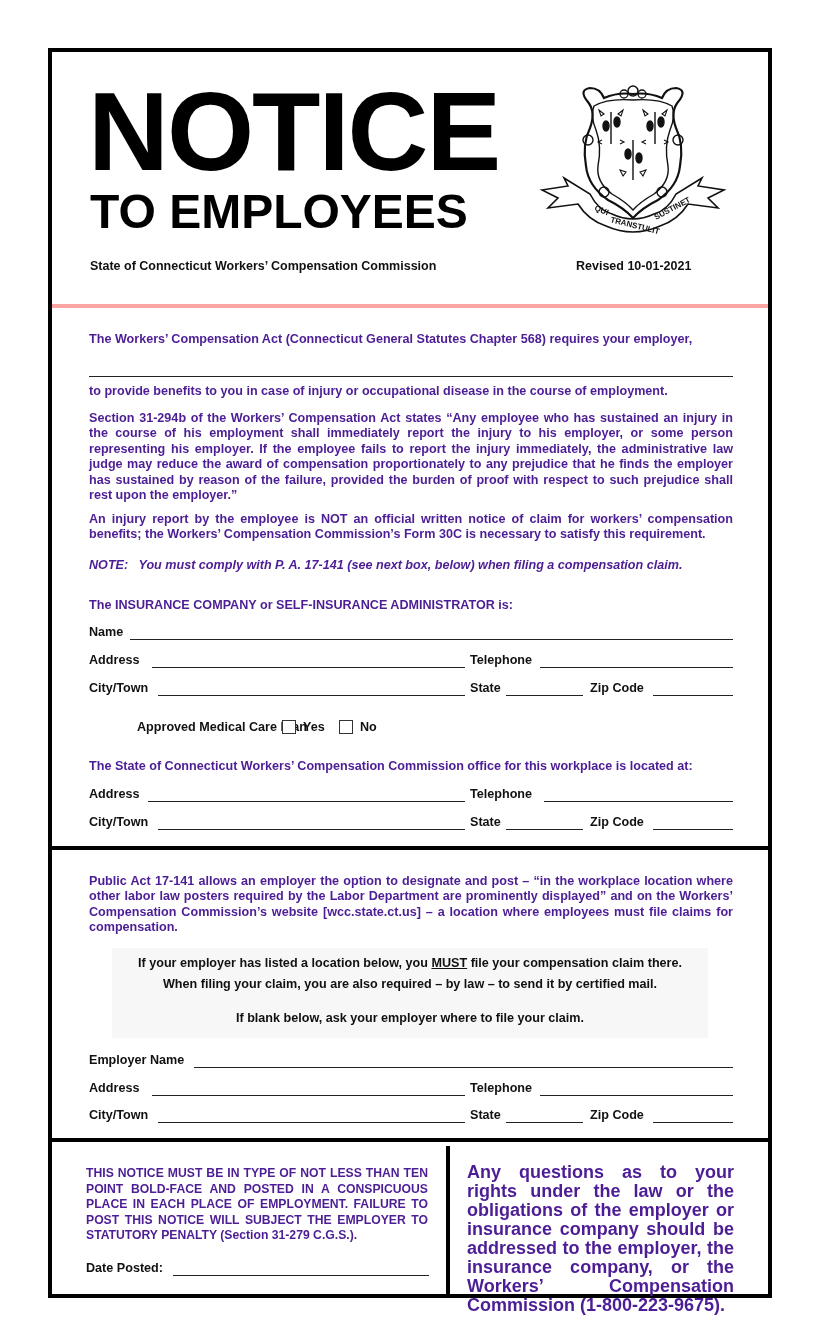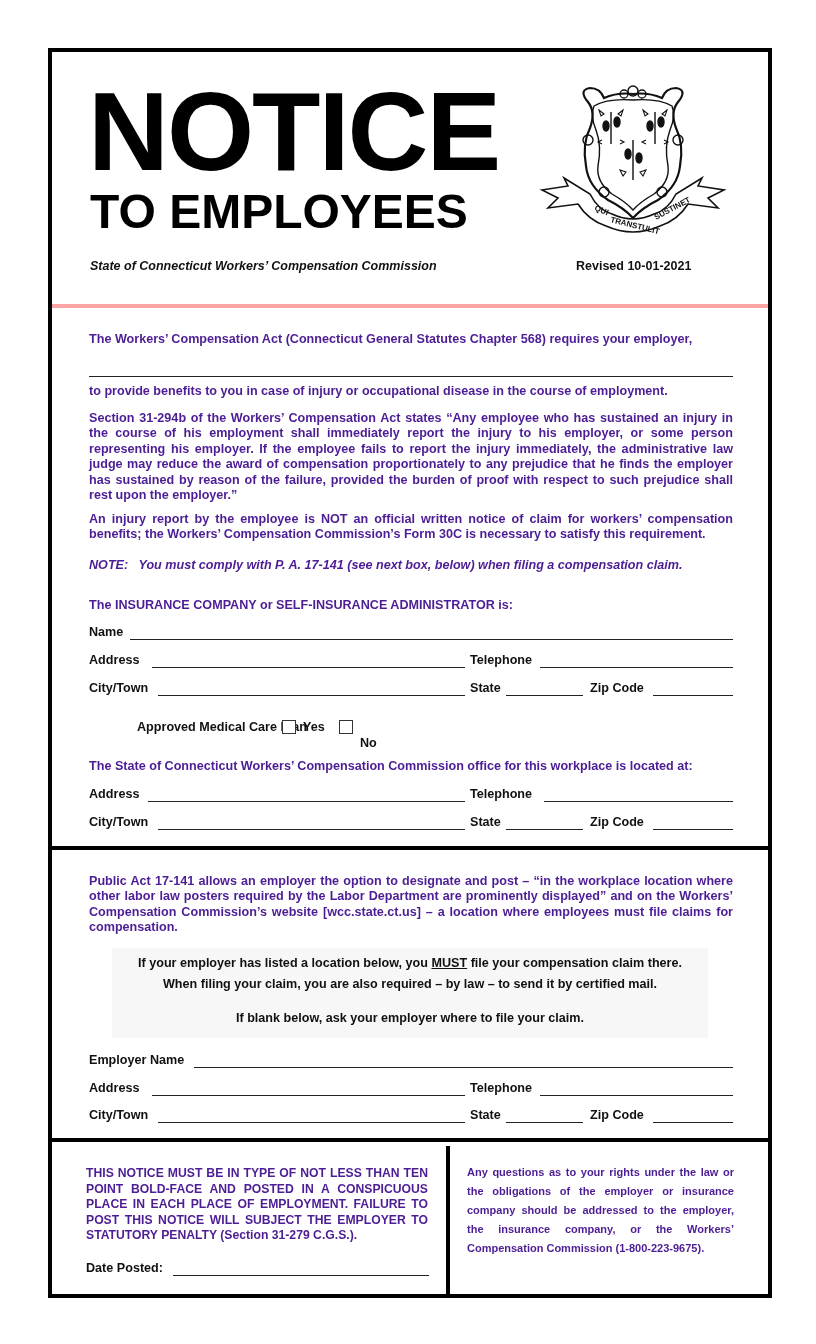--- a/index.html
+++ b/index.html
@@ -18,21 +18,21 @@
     position: absolute; left: 36px; top: 24px;
     font-family: "Liberation Sans", sans-serif; font-weight: bold;
     font-size: 112px; line-height: 1; letter-spacing: -2px; color: #000;
   }
   .title-emp {
     position: absolute; left: 38px; top: 136px;
     font-weight: bold; font-size: 48px; line-height: 1; color: #000;
   }
   .hdr-org {
     position: absolute; left: 38px; top: 207px;
-    font-weight: bold; font-size: 12.5px; color: #111; font-style: italic;
+    font-weight: bold; font-size: 12.5px; color: #111;
   }
   .hdr-rev {
     position: absolute; left: 524px; top: 207px;
     font-weight: bold; font-size: 12.5px; color: #111;
   }
   .seal {
     position: absolute; left: 486px; top: 30px; width: 190px; height: 160px;
   }
 
   .sec1 {
@@ -58,21 +58,21 @@
 
   .callout {
     position: absolute; left: 60px; top: 94px; width: 596px; height: 90px;
     background: #f7f7f7;
   }
   .callout .c { position: absolute; left: 0; width: 100%; text-align: center; font-weight: bold; font-size: 12.6px; color: #111; }
   .u { text-decoration: underline; }
 
   .vdiv { position: absolute; left: 394px; top: 0; width: 4px; height: 148px; background: #000; }
   .caps { font-size: 12.2px; line-height: 15.5px; }
-  .rt { font-size: 11px; line-height: 19px; }
+  .rt { font-size: 18px; line-height: 19px; }
 </style>
 </head>
 <body>
 
 <div class="poster">
 
   <div class="hdr">
     <div class="title-notice">NOTICE</div>
     <div class="title-emp">TO EMPLOYEES</div>
     <div class="hdr-org">State of Connecticut Workers’ Compensation Commission</div>
@@ -140,21 +140,21 @@
     <div class="line" style="left:106px; top:383px; width:307px;"></div>
     <div class="lbl" style="left:418px; top:369px;">State</div>
     <div class="line" style="left:454px; top:383px; width:77px;"></div>
     <div class="lbl" style="left:538px; top:369px;">Zip Code</div>
     <div class="line" style="left:601px; top:383px; width:80px;"></div>
 
     <div class="lbl" style="left:37px; top:408px;margin-left:48px;">Approved Medical Care Plan</div>
     <div class="cbx" style="left:230px; top:408px;"></div>
     <div class="lbl" style="left:251px; top:408px;">Yes</div>
     <div class="cbx" style="left:287px; top:408px;"></div>
-    <div class="lbl" style="left:308px; top:424px;">No</div>
+    <div class="lbl" style="left:308px; top:408px;">No</div>
 
     <div class="txt" style="left:37px; top:447px; white-space:nowrap;">The State of Connecticut Workers’ Compensation Commission office for this workplace is located at:</div>
 
     <div class="lbl" style="left:37px; top:475px;">Address</div>
     <div class="line" style="left:96px; top:489px; width:317px;"></div>
     <div class="lbl" style="left:418px; top:475px;">Telephone</div>
     <div class="line" style="left:492px; top:489px; width:189px;"></div>
 
     <div class="lbl" style="left:37px; top:503px;">City/Town</div>
     <div class="line" style="left:106px; top:517px; width:307px;"></div>

